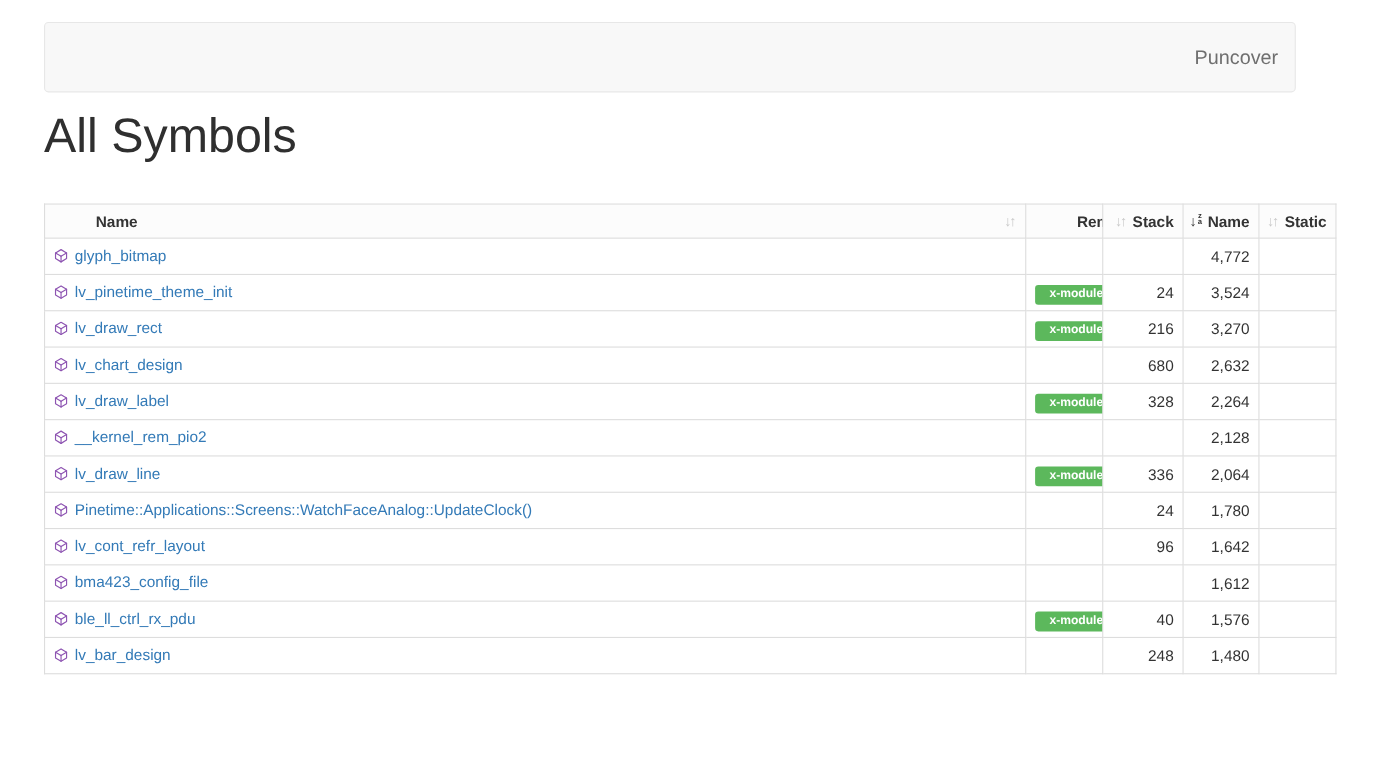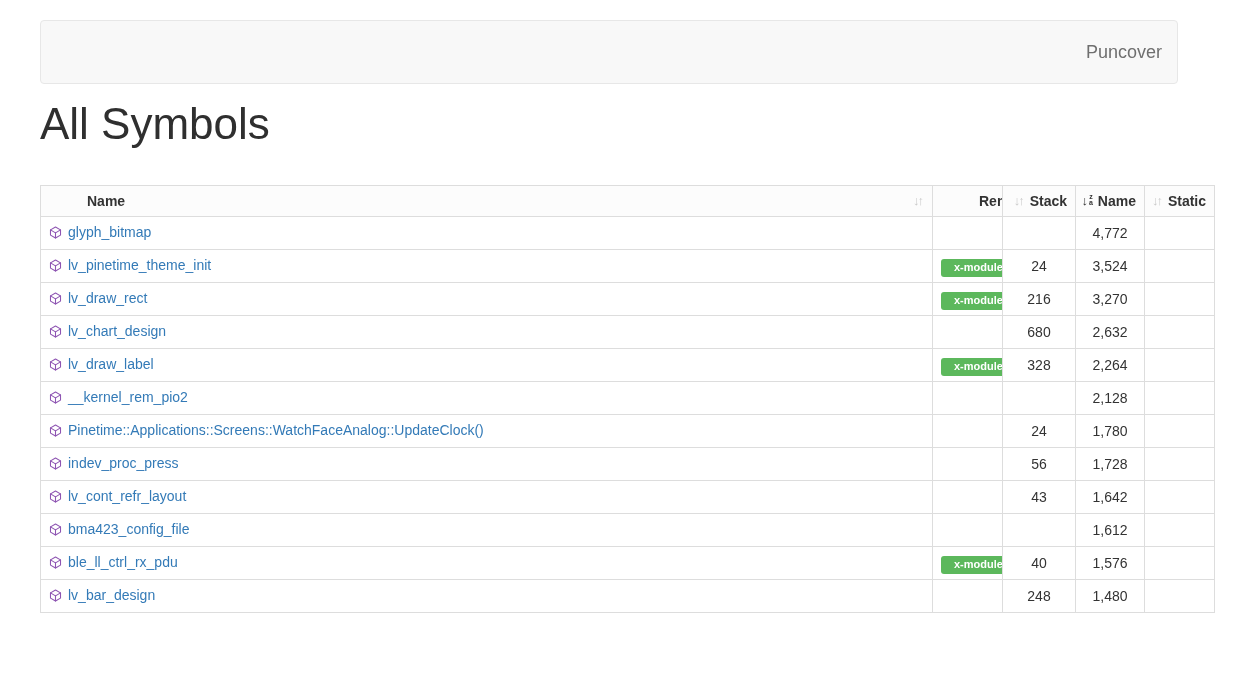--- a/index.html
+++ b/index.html
@@ -58,21 +58,21 @@
   }
   .sort-active .za{
     display:inline-flex;flex-direction:column;font-size:7px;line-height:6px;
     font-weight:700;margin-left:1px;transform:translateY(-1px);
   }
   
   .td-name{color:var(--text);}
   .td-name .cube{display:inline-block;margin-right:6px;vertical-align:-2px;}
   a.symlink{color:var(--link);text-decoration:none;cursor:pointer;}
   .td-remarks{text-align:center;}
-  .td-num{text-align:center;}
+  .td-num{text-align:right;}
   .xbadge{
     display:inline-block;background:var(--badge);color:#fff;font-weight:700;
     font-size:11px;line-height:11px;padding:3px 13px 4px;border-radius:3px;
   }
 </style>
 </head>
 <body>
 
 <nav class="navbar">
   <a class="navbar-brand">Puncover</a>
@@ -221,72 +221,72 @@
     </td>
     <td class="td-remarks">
       
     </td>
     <td class="td-num"></td>
     <td class="td-num">2,128</td>
     <td class="td-num"></td>
   </tr>
 
 
+  <tr>
+    <td class="td-name">
+      <span class="cube">
+        <svg width="13" height="13" viewBox="0 0 14 14" fill="none" stroke-width="1.15" stroke-linejoin="round" stroke-linecap="round" stroke="#8e55b2">
+          <path d="M7 1 L12.4 4.2 L12.4 9.8 L7 13 L1.6 9.8 L1.6 4.2 Z"></path>
+          <path d="M1.6 4.2 L7 7.4 L12.4 4.2"></path>
+          <path d="M7 7.4 L7 13"></path>
+        </svg>
+      </span><a class="symlink">lv_draw_line</a>
+    </td>
+    <td class="td-remarks">
+      <span class="xbadge">x-module</span>
+    </td>
+    <td class="td-num">336</td>
+    <td class="td-num">2,064</td>
+    <td class="td-num"></td>
+  </tr>
 
 
   <tr>
     <td class="td-name">
       <span class="cube">
         <svg width="13" height="13" viewBox="0 0 14 14" fill="none" stroke-width="1.15" stroke-linejoin="round" stroke-linecap="round" stroke="#8e55b2">
           <path d="M7 1 L12.4 4.2 L12.4 9.8 L7 13 L1.6 9.8 L1.6 4.2 Z"></path>
           <path d="M1.6 4.2 L7 7.4 L12.4 4.2"></path>
           <path d="M7 7.4 L7 13"></path>
         </svg>
       </span><a class="symlink">Pinetime::Applications::Screens::WatchFaceAnalog::UpdateClock()</a>
     </td>
     <td class="td-remarks">
       
     </td>
     <td class="td-num">24</td>
     <td class="td-num">1,780</td>
     <td class="td-num"></td>
   </tr>
 
-  <tr>
-    <td class="td-name">
-      <span class="cube">
-        <svg width="13" height="13" viewBox="0 0 14 14" fill="none" stroke-width="1.15" stroke-linejoin="round" stroke-linecap="round" stroke="#8e55b2">
-          <path d="M7 1 L12.4 4.2 L12.4 9.8 L7 13 L1.6 9.8 L1.6 4.2 Z"></path>
-          <path d="M1.6 4.2 L7 7.4 L12.4 4.2"></path>
-          <path d="M7 7.4 L7 13"></path>
-        </svg>
-      </span><a class="symlink">indev_proc_press</a>
-    </td>
-    <td class="td-remarks">
-      
-    </td>
-    <td class="td-num">56</td>
-    <td class="td-num">1,728</td>
-    <td class="td-num"></td>
-  </tr>
 
   <tr>
     <td class="td-name">
       <span class="cube">
         <svg width="13" height="13" viewBox="0 0 14 14" fill="none" stroke-width="1.15" stroke-linejoin="round" stroke-linecap="round" stroke="#8e55b2">
           <path d="M7 1 L12.4 4.2 L12.4 9.8 L7 13 L1.6 9.8 L1.6 4.2 Z"></path>
           <path d="M1.6 4.2 L7 7.4 L12.4 4.2"></path>
           <path d="M7 7.4 L7 13"></path>
         </svg>
       </span><a class="symlink">lv_cont_refr_layout</a>
     </td>
     <td class="td-remarks">
       
     </td>
-    <td class="td-num">43</td>
+    <td class="td-num">96</td>
     <td class="td-num">1,642</td>
     <td class="td-num"></td>
   </tr>
 
   <tr>
     <td class="td-name">
       <span class="cube">
         <svg width="13" height="13" viewBox="0 0 14 14" fill="none" stroke-width="1.15" stroke-linejoin="round" stroke-linecap="round" stroke="#8e55b2">
           <path d="M7 1 L12.4 4.2 L12.4 9.8 L7 13 L1.6 9.8 L1.6 4.2 Z"></path>
           <path d="M1.6 4.2 L7 7.4 L12.4 4.2"></path>

